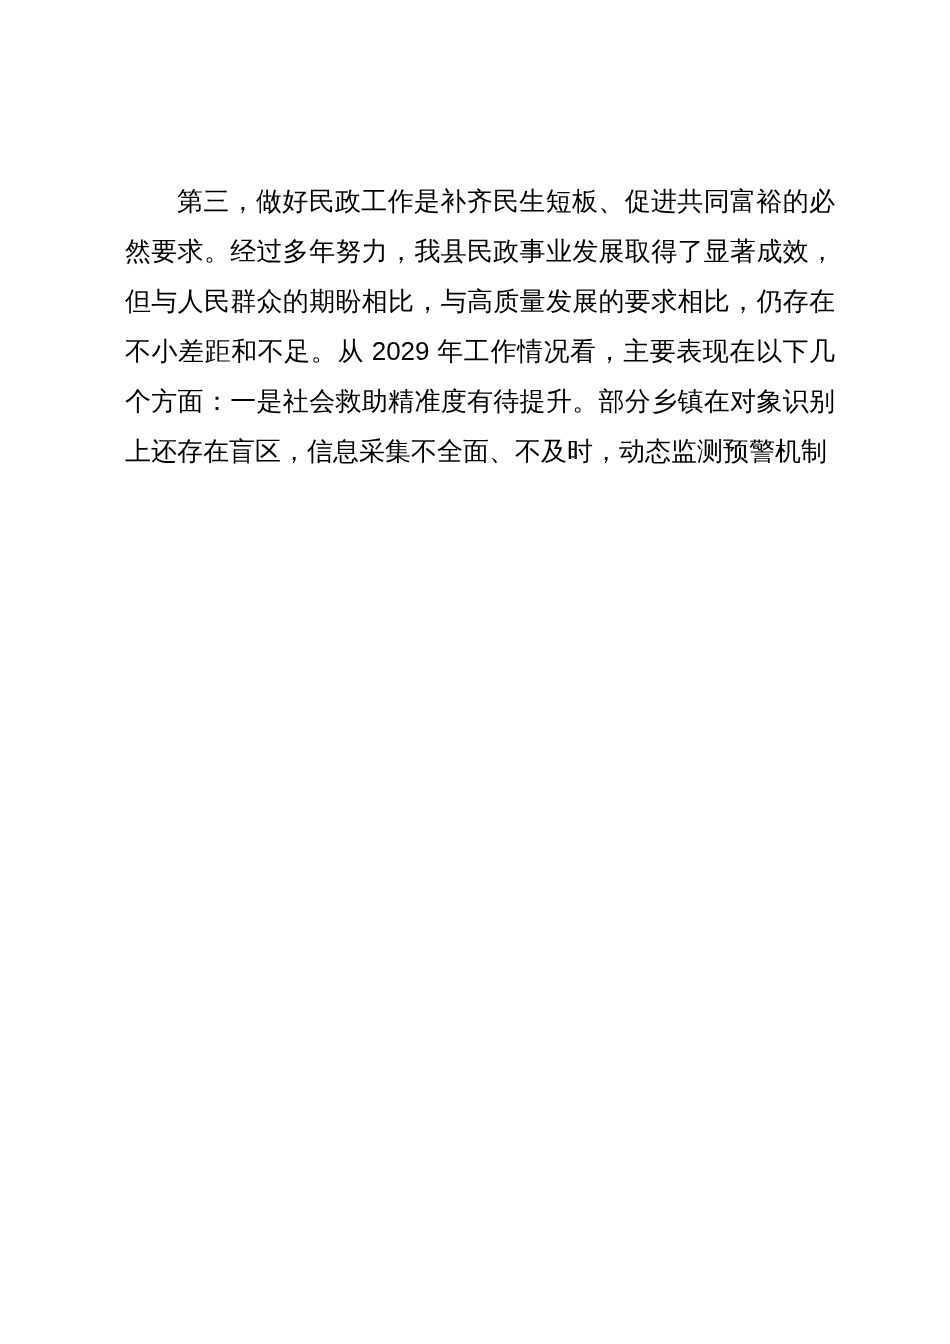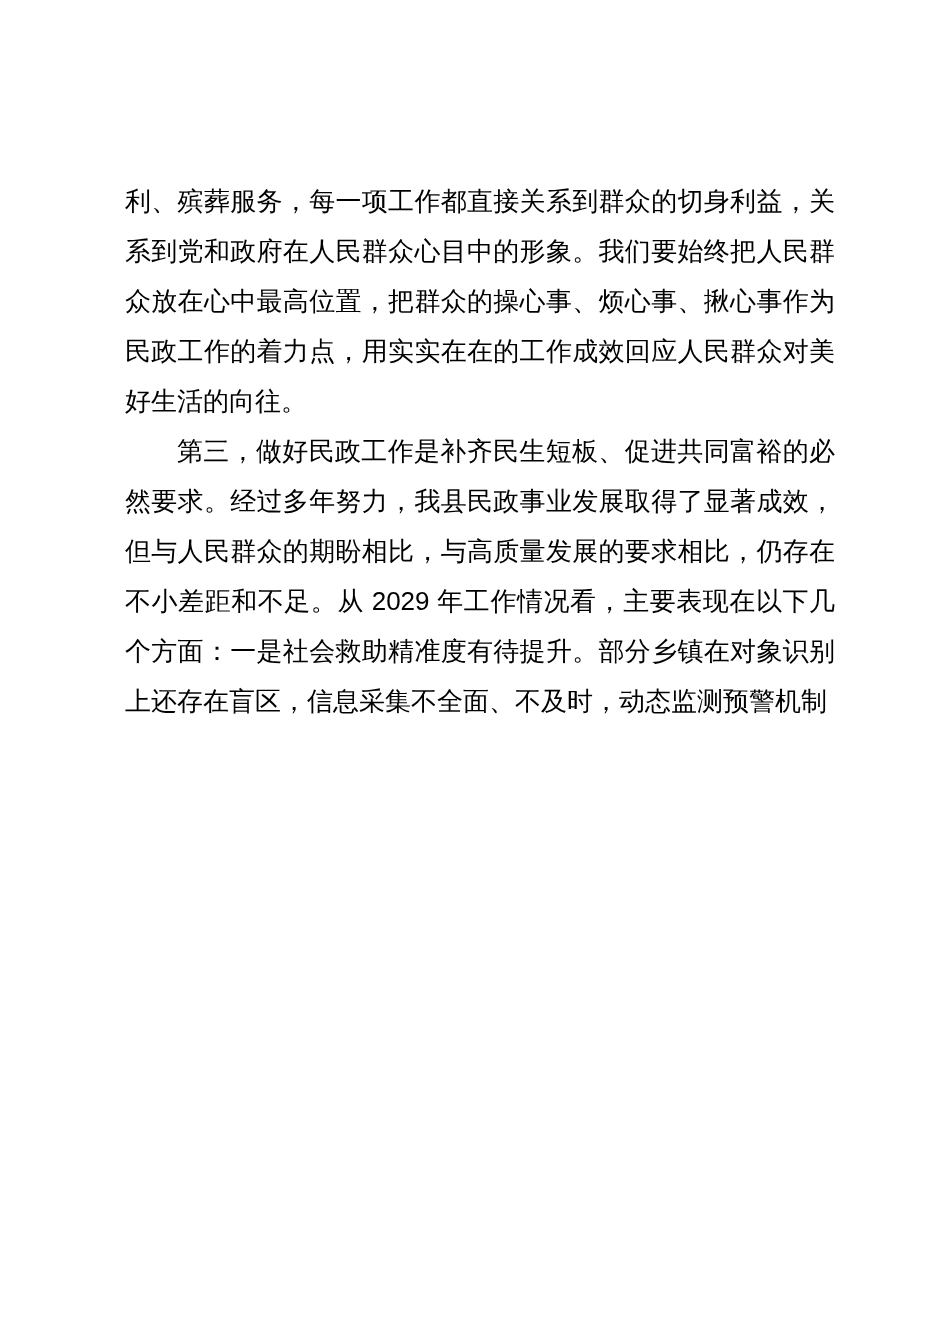--- a/index.html
+++ b/index.html
@@ -35,16 +35,15 @@
   }
   .para.indent {
     text-indent: 2em;
   }
 </style>
 </head>
 <body>
 
 <div class="page">
   <div class="text-column">
-    <p class="para">利、殡葬服务，每一项工作都直接关系到群众的切身利益，关系到党和政府在人民群众心目中的形象。我们要始终把人民群众放在心中最高位置，把群众的操心事、烦心事、揪心事作为民政工作的着力点，用实实在在的工作成效回应人民群众对美好生活的向往。</p>
     <p class="para indent">第三，做好民政工作是补齐民生短板、促进共同富裕的必然要求。经过多年努力，我县民政事业发展取得了显著成效，但与人民群众的期盼相比，与高质量发展的要求相比，仍存在不小差距和不足。从 2029 年工作情况看，主要表现在以下几个方面：一是社会救助精准度有待提升。部分乡镇在对象识别上还存在盲区，信息采集不全面、不及时，动态监测预警机制</p>
   </div>
 </div>
 
 </body></html>

